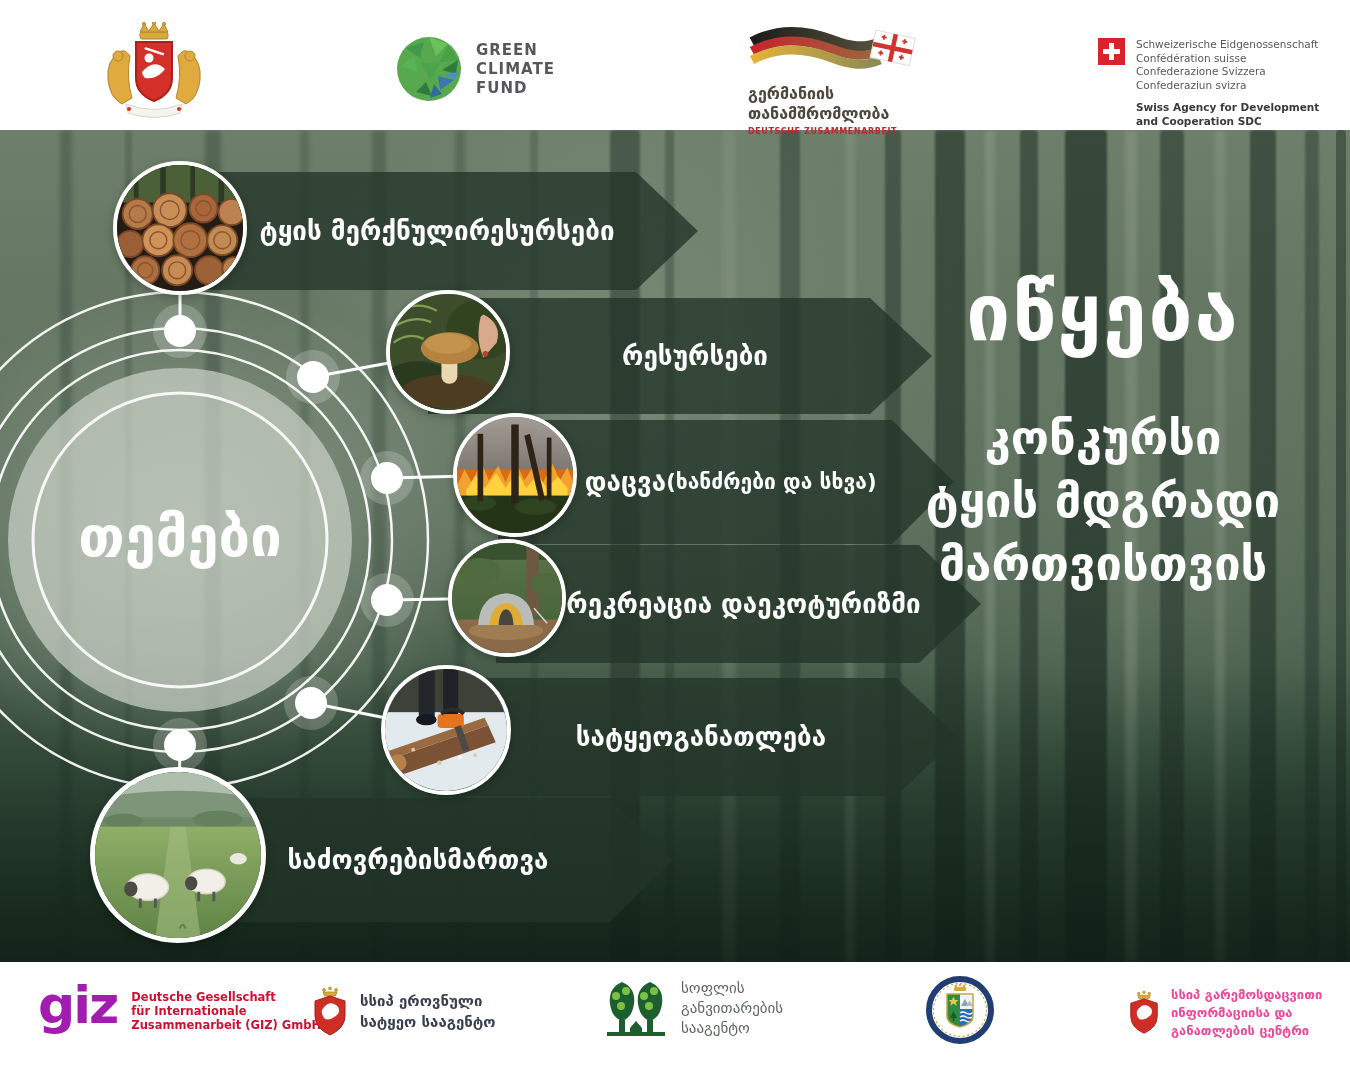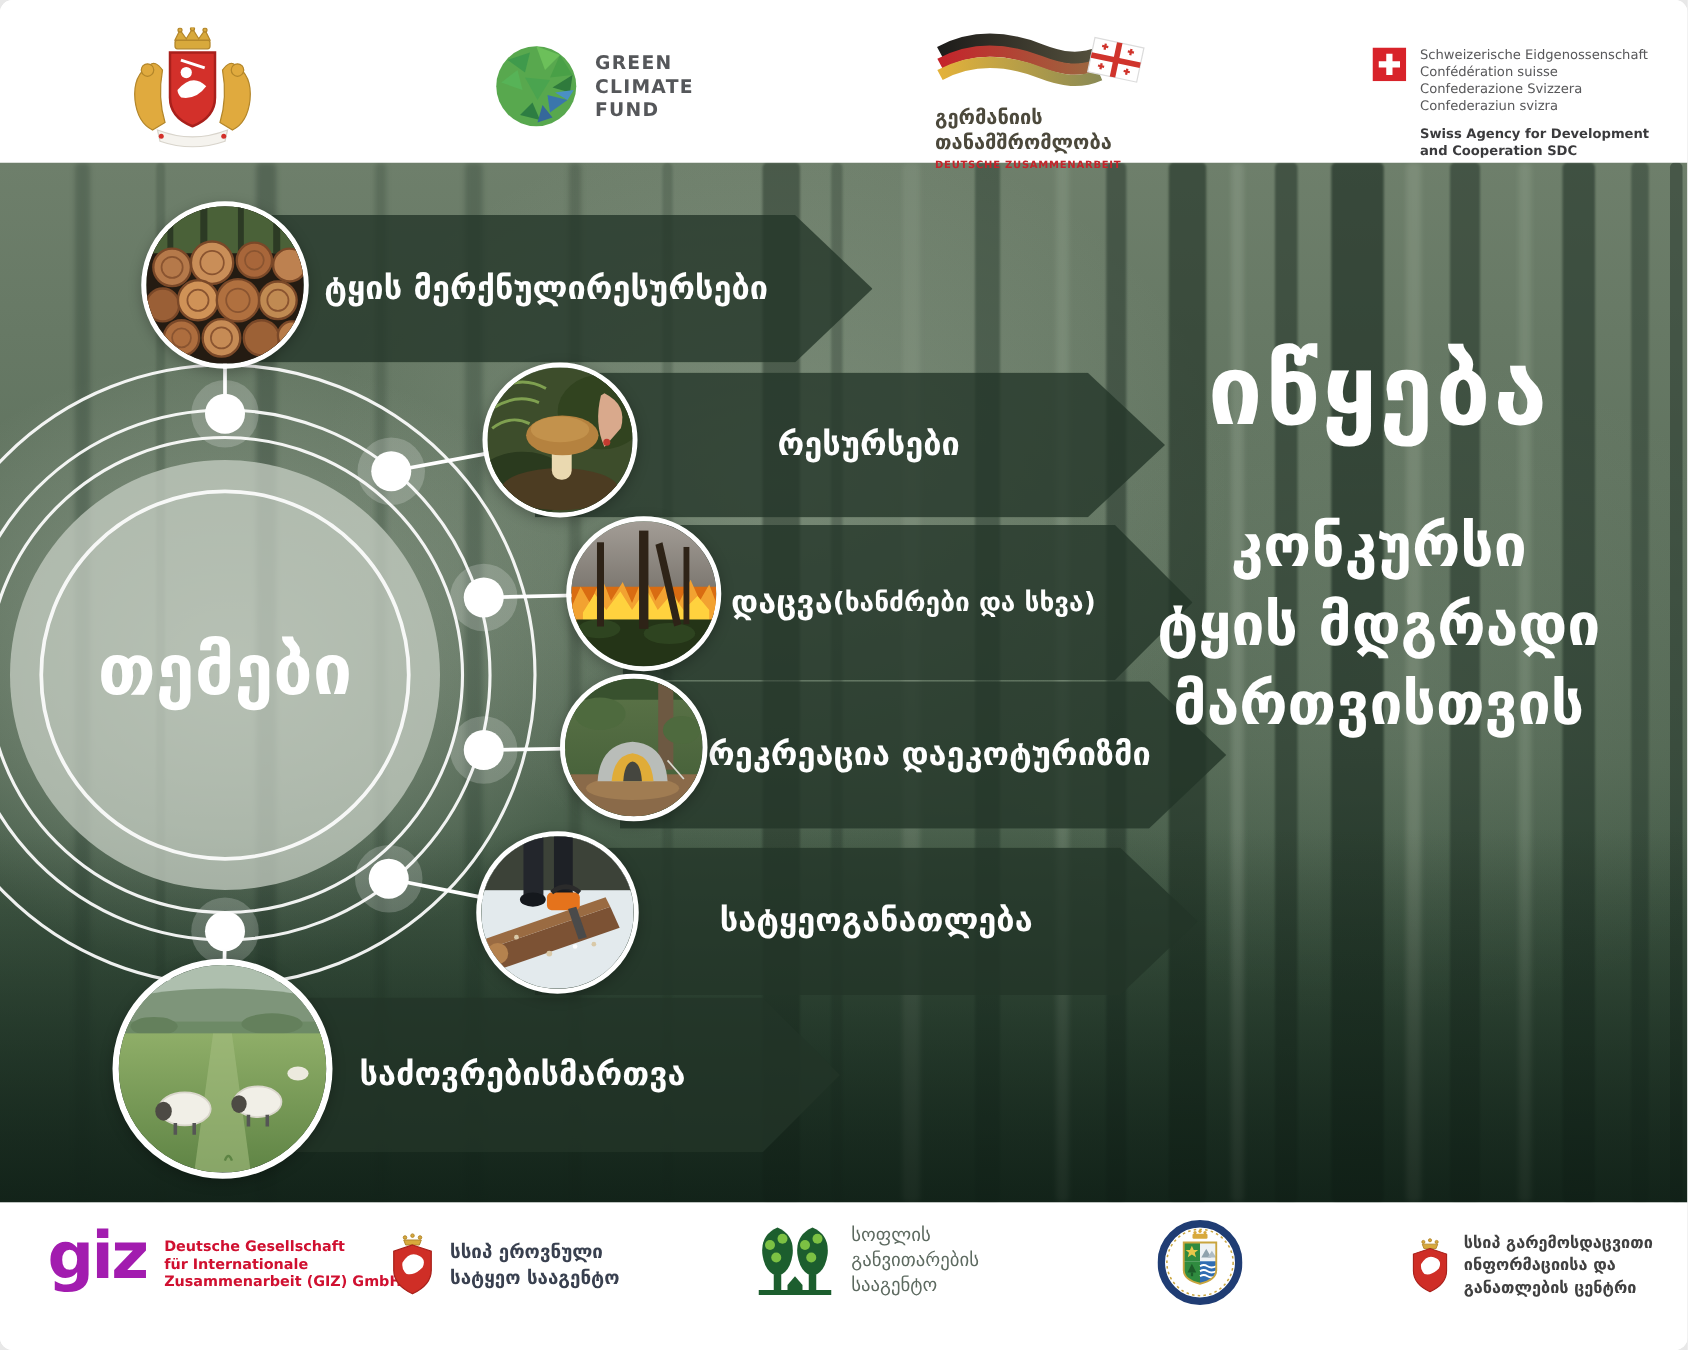--- a/index.html
+++ b/index.html
@@ -1,17 +1,17 @@
 <!DOCTYPE html>
 <html><head>
 <meta charset="utf-8">
 <style>
   html,body{margin:0;padding:0;background:#e8e8e8}
   .poster{position:relative;width:1350px;height:1080px;overflow:hidden;background:#fff;
-          font-family:"DejaVu Sans",sans-serif;border-radius:10px;}
+          font-family:"DejaVu Sans",sans-serif;}
 
   
   .topbar{position:absolute;left:0;top:0;width:1350px;height:130px;background:#fff;z-index:10}
   .logo{position:absolute}
   .coa{left:98px;top:22px}
   .gcf{left:396px;top:36px;display:flex;align-items:center;gap:14px}
   .gcf-text{font-size:15px;font-weight:700;color:#55575a;letter-spacing:1px;line-height:19px}
   .german{left:748px;top:26px;width:190px}
   .german-ka{font-size:16px;font-weight:700;color:#4c493c;line-height:20px;margin-top:-4px}
   .german-de{font-size:8px;font-weight:700;color:#c5242b;letter-spacing:.6px;margin-top:3px}
@@ -68,21 +68,21 @@
   .fgroup{position:absolute;display:flex;align-items:center}
   .f-giz{left:38px;top:20px;align-items:flex-start}
   .giz-word{font-size:52px;font-weight:700;color:#a21caf;line-height:46px;letter-spacing:-2px}
   .giz-lines{margin-left:14px;margin-top:8px;font-size:11.5px;font-weight:700;color:#d01030;line-height:14px}
   .f-nfa{left:312px;top:24px;gap:12px}
   .agency-text{font-size:15px;font-weight:700;color:#39404f;line-height:21px}
   .f-rda{left:605px;top:16px;gap:14px}
   .rda-text{font-size:15px;font-weight:500;color:#5d6a60;line-height:20px}
   .f-seal{left:926px;top:14px}
   .f-eiec{left:1128px;top:24px;gap:11px}
-  .eiec-text{font-size:13px;font-weight:700;color:#404040;line-height:18px}
+  .eiec-text{font-size:13px;font-weight:700;color:#ec4899;line-height:18px}
 </style>
 </head>
 <body>
 
 <div class="poster">
 
   <header class="topbar">
 
     <div class="logo coa">
       <svg width="112" height="96" viewBox="0 0 112 96">

